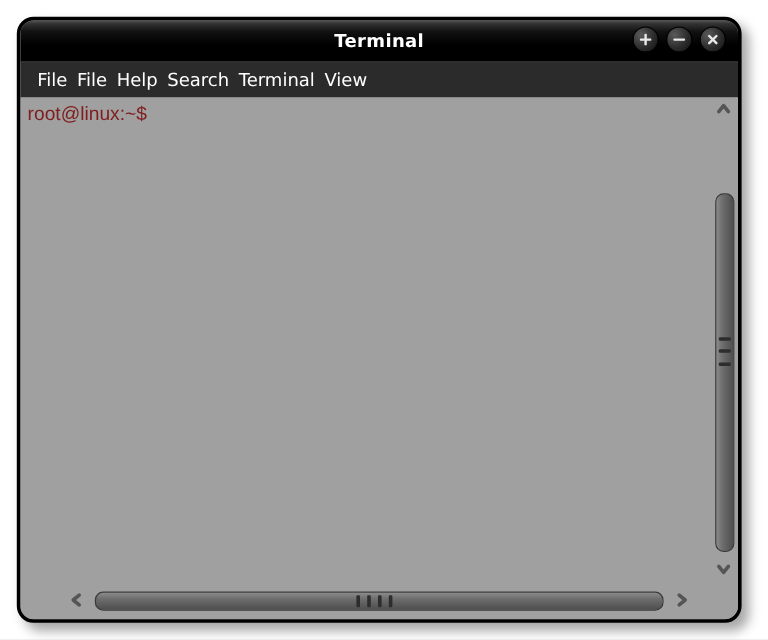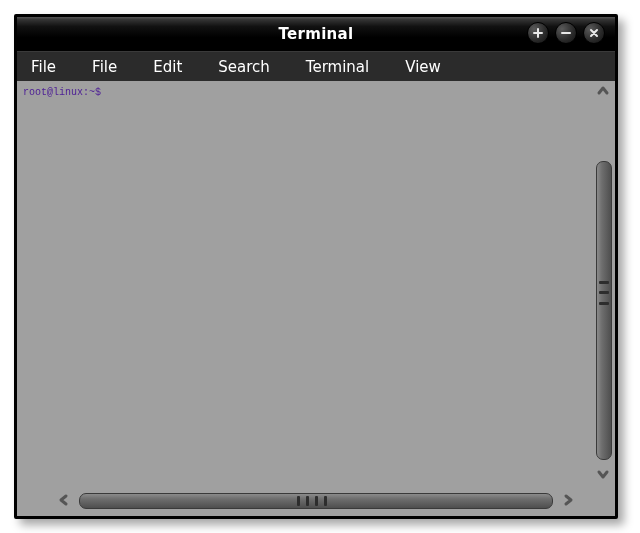--- a/index.html
+++ b/index.html
@@ -11,21 +11,21 @@
     font-family: "DejaVu Sans", "Liberation Sans", Arial, sans-serif;
     overflow: hidden;
   }
 
   .window {
     position: absolute;
     left: 14px;
     top: 14px;
     width: 598px;
     height: 499px;
-    border-radius: 2px;
+    border-radius: 14px;
     background: #a0a0a0;
     border: 3px solid #000;
     box-shadow: 6px 6px 10px rgba(0,0,0,0.35);
     overflow: hidden;
   }
 
   
   .titlebar {
     position: relative;
     height: 34px;
@@ -64,21 +64,21 @@
   }
   .win-btn svg { display:block; }
 
   
   .menubar {
     height: 30px;
     background: #2b2b2b;
     display: flex;
     align-items: center;
     padding-left: 14px;
-    gap: 36px;
+    gap: 8px;
     border-top: 1px solid #3a3a3a;
   }
   .menubar .menu-item {
     color: #fff;
     font-size: 15px;
     cursor: pointer;
   }
 
   
   .term-body {
@@ -93,23 +93,23 @@
   
   .term-content {
     position: absolute;
     left: 4px;
     top: 2px;
     right: 24px;   
     bottom: 30px;  
     overflow: hidden;
   }
   .prompt {
-    font-family: Liberation Mono, monospace;
-    font-size: 10px;
-    color: #4c1d95;
+    font-family: Liberation Sans, sans-serif;
+    font-size: 16px;
+    color: #7f1d1d;
     white-space: pre;
     padding-left: 2px;
     padding-top: 4px;
   }
 
   
   .vscroll {
     position: absolute;
     top: 0;
     right: 0;
@@ -245,21 +245,21 @@
             <path d="M2 2 L8 8 M8 2 L2 8" stroke="#e9e9e9" stroke-width="2" stroke-linecap="round"></path>
           </svg>
         </span>
       </div>
     </div>
   </div>
 
   <div class="menubar">
     <span class="menu-item">File</span>
     <span class="menu-item">File</span>
-    <span class="menu-item">Edit</span>
+    <span class="menu-item">Help</span>
     <span class="menu-item">Search</span>
     <span class="menu-item">Terminal</span>
     <span class="menu-item">View</span>
   </div>
 
   <div class="term-body">
 
     <div class="term-content">
       <div class="prompt">root@linux:~$</div>
     </div>

